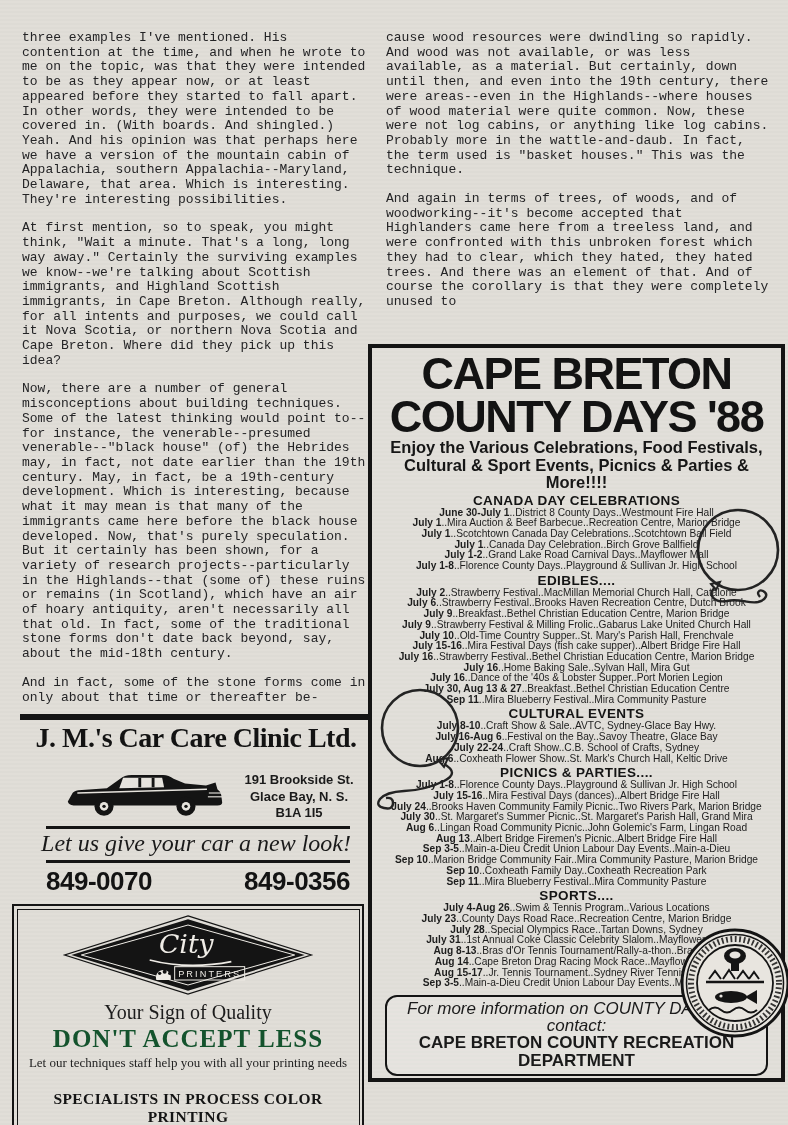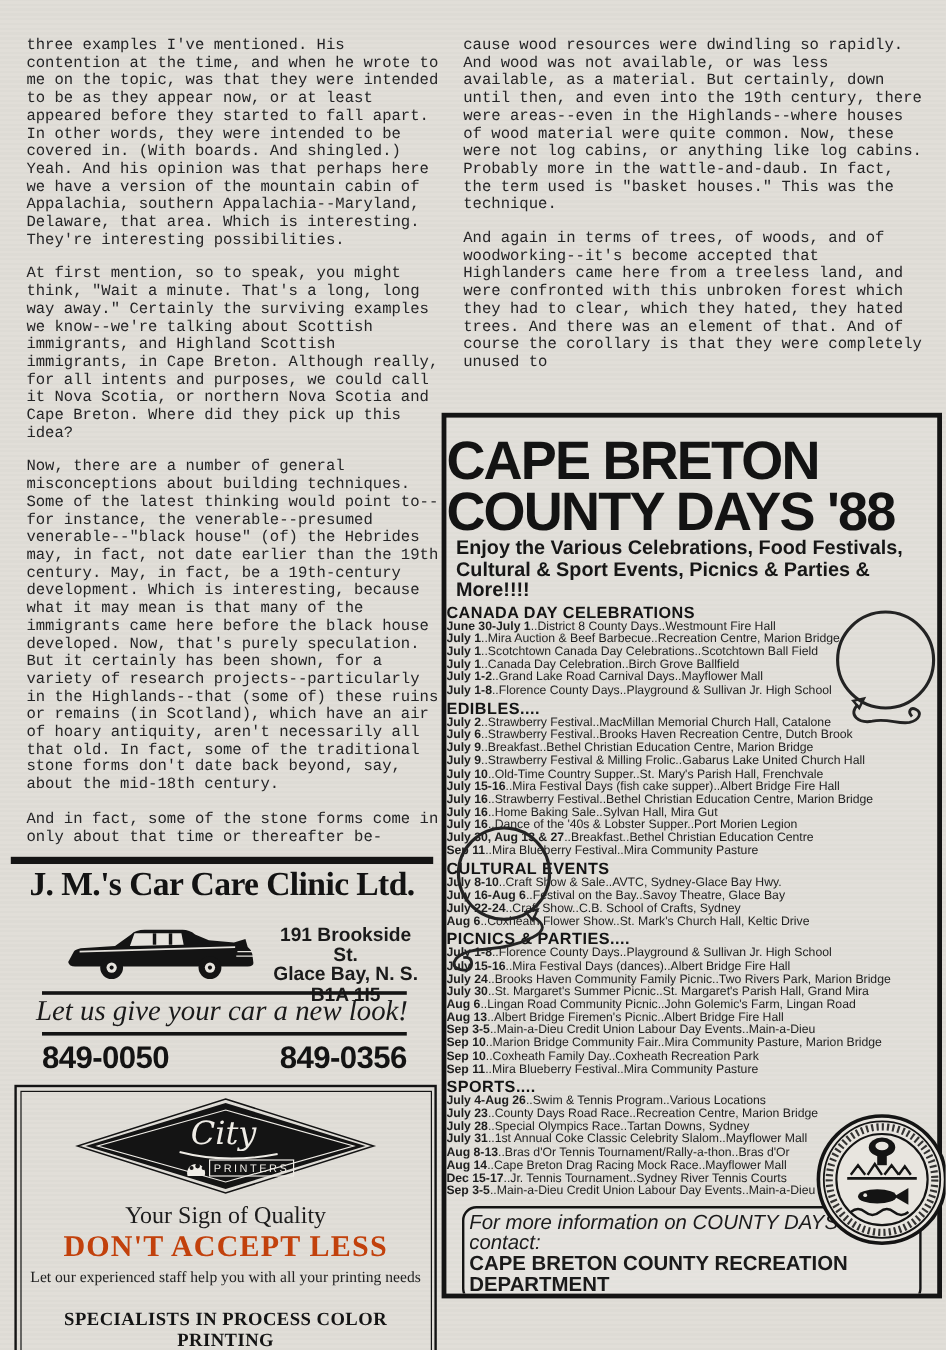--- a/index.html
+++ b/index.html
@@ -10,50 +10,50 @@
     font-family:"Liberation Sans", sans-serif;color:#1a1a1a;
   }
   
   .col{position:absolute;top:31px;}
   .col-left{left:22px;width:350px;}
   .col-right{left:386px;width:384px;}
   .tw{font-family:"Liberation Mono","DejaVu Sans Mono",monospace;font-size:13px;line-height:14.7px;
       color:#242426;margin:0 0 14px 0;text-align:left;}
   
   .county-ad{position:absolute;left:368px;top:344px;width:417px;height:738px;border:4px solid #141414;
-             box-sizing:border-box;padding-top:14px;overflow:hidden;background:rgba(255,255,255,0.06);}
+             box-sizing:border-box;text-align:center;padding-top:4px;overflow:hidden;background:rgba(255,255,255,0.06);}
   .cd-title{font-weight:bold;font-size:45px;line-height:43px;letter-spacing:-1.5px;color:#131313;}
   .cd-sub{font-weight:bold;font-size:16.5px;line-height:17.5px;padding:1px 8px 0;color:#161616;}
   .cd-tag{font-weight:bold;font-size:18px;line-height:21px;letter-spacing:-0.2px;color:#141414;}
   .sec-h{font-weight:bold;font-size:13.5px;line-height:14px;margin-top:2px;letter-spacing:0.4px;color:#141414;}
   .ev{font-size:10.2px;line-height:10.7px;white-space:nowrap;color:#1d1d1d;}
   .evd{font-weight:bold;}
   .evr{font-weight:normal;}
   .contact-box{margin:6px 13px 0;border:2.5px solid #141414;border-radius:12px;padding:3px 4px;background:rgba(255,255,255,0.15);}
   .cb1{font-style:italic;font-size:17px;line-height:17px;color:#1b1b1b;}
   .cb2{font-weight:bold;font-size:17px;line-height:18.5px;}
   
-  .car-ad{position:absolute;left:9px;top:714px;width:352px;height:190px;border-top:6px solid #141414;box-sizing:border-box;}
+  .car-ad{position:absolute;left:20px;top:714px;width:352px;height:190px;border-top:6px solid #141414;box-sizing:border-box;}
   .car-title{font-family:"Liberation Serif",serif;font-weight:bold;font-size:28px;letter-spacing:-0.5px;
              text-align:center;margin-top:2px;color:#131313;}
   .car-pic{position:absolute;left:44px;top:42px;}
   .car-addr{position:absolute;left:218px;top:52px;width:122px;text-align:center;
-            font-weight:bold;font-size:16px;line-height:16.5px;color:#1a1a1a;}
+            font-weight:bold;font-size:13px;line-height:16.5px;color:#1a1a1a;}
   .car-rule{position:absolute;left:26px;right:22px;height:2.5px;background:#141414;}
   .car-slogan{position:absolute;left:0;right:0;top:110px;text-align:center;
               font-family:"Liberation Serif",serif;font-style:italic;font-size:24px;color:#1a1a1a;}
   .car-phones{position:absolute;left:26px;right:22px;top:146px;display:flex;justify-content:space-between;
               font-weight:bold;font-size:26px;letter-spacing:-0.5px;color:#131313;}
   
   .printer-ad{position:absolute;left:12px;top:904px;width:352px;height:254px;border:2px solid #141414;
               padding:2.5px;box-sizing:border-box;}
   .printer-inner{border:1.5px solid #141414;height:100%;box-sizing:border-box;text-align:center;
                  position:relative;padding-top:5px;overflow:hidden;}
   .ps1{font-family:"Liberation Serif",serif;font-size:20px;margin-top:2px;color:#1c1c1c;}
-  .ps2{font-family:"Liberation Serif",serif;font-weight:bold;font-size:25px;letter-spacing:1px;margin-top:1px;color:#c2410c;}
+  .ps2{font-family:"Liberation Serif",serif;font-weight:bold;font-size:25px;letter-spacing:1px;margin-top:1px;color:#14532d;}
   .ps3{font-family:"Liberation Serif",serif;font-size:13px;margin-top:2px;color:#222;}
   .ps4{font-family:"Liberation Serif",serif;font-weight:bold;font-size:15.5px;letter-spacing:0.4px;margin-top:19px;color:#141414;}
   .pbottom{display:flex;justify-content:space-between;align-items:flex-start;padding:0 8px;margin-top:0;}
   .pphone{font-weight:bold;font-size:25px;letter-spacing:-0.5px;color:#131313;}
   .pcenter{font-family:"Liberation Serif",serif;font-size:12.5px;line-height:15px;color:#222;}
   
   .doodle{position:absolute;pointer-events:none;}
   .balloon-right{left:682px;top:506px;}
   .balloon-left{left:368px;top:686px;}
   .seal{left:679px;top:927px;}
@@ -146,21 +146,21 @@
         <div class="section">
           <div class="sec-h">SPORTS....</div>
           <div>
 
           <div class="ev"><b class="evd">July 4-Aug 26</b><span class="evr">..Swim &amp; Tennis Program..Various Locations</span></div>
             <div class="ev"><b class="evd">July 23</b><span class="evr">..County Days Road Race..Recreation Centre, Marion Bridge</span></div>
             <div class="ev"><b class="evd">July 28</b><span class="evr">..Special Olympics Race..Tartan Downs, Sydney</span></div>
             <div class="ev"><b class="evd">July 31</b><span class="evr">..1st Annual Coke Classic Celebrity Slalom..Mayflower Mall</span></div>
             <div class="ev"><b class="evd">Aug 8-13</b><span class="evr">..Bras d'Or Tennis Tournament/Rally-a-thon..Bras d'Or</span></div>
             <div class="ev"><b class="evd">Aug 14</b><span class="evr">..Cape Breton Drag Racing Mock Race..Mayflower Mall</span></div>
-            <div class="ev"><b class="evd">Dec 15-17</b><span class="evr">..Jr. Tennis Tournament..Sydney River Tennis Courts</span></div>
+            <div class="ev"><b class="evd">Aug 15-17</b><span class="evr">..Jr. Tennis Tournament..Sydney River Tennis Courts</span></div>
             <div class="ev"><b class="evd">Sep 3-5</b><span class="evr">..Main-a-Dieu Credit Union Labour Day Events..Main-a-Dieu</span></div>
           </div>
         </div>
       </div>
 
     <div class="contact-box">
       <div class="cb1">For more information on COUNTY DAYS '88, contact:</div>
       <div class="cb2">CAPE BRETON COUNTY RECREATION DEPARTMENT</div>
 
     </div>
@@ -190,21 +190,21 @@
 
       <div>191 Brookside St.</div>
           <div>Glace Bay, N. S.</div>
           <div>B1A 1I5</div>
         </div>
     </div>
     <div class="car-rule" style="top:106px;"></div>
     <div class="car-slogan">Let us give your car a new look!</div>
     <div class="car-rule" style="top:140px;"></div>
     <div class="car-phones">
-      <span>849-0050</span>
+      <span>849-0070</span>
       <span>849-0356</span>
     </div>
   </div>
 
   <div class="printer-ad">
     <div class="printer-inner">
       <svg width="286" height="80" viewBox="0 0 300 96">
         <polygon points="150,1 298,48 150,95 2,48" fill="none" stroke="#141414" stroke-width="1.5"></polygon>
         <polygon points="150,5 290,48 150,91 10,48" fill="#141414"></polygon>
         <polygon points="150,12 278,48 150,84 22,48" fill="none" stroke="#efece6" stroke-width="1.2"></polygon>
@@ -212,21 +212,21 @@
         <path d="M104,54 Q150,66 202,56" stroke="#efece6" stroke-width="2" fill="none"></path>
         <path d="M112,78 a9,9 0 1 1 17,0 z" fill="#efece6"></path>
         <circle cx="116" cy="70" r="2" fill="#141414"></circle>
         <circle cx="122" cy="68" r="2.4" fill="#141414"></circle>
         <circle cx="128" cy="70" r="2" fill="#141414"></circle>
         <rect x="134" y="62" width="84" height="16" fill="none" stroke="#efece6" stroke-width="1.2"></rect>
         <text x="176" y="74" text-anchor="middle" font-family="Liberation Sans, sans-serif" font-size="11" letter-spacing="2.5" fill="#efece6">PRINTERS</text>
       </svg>
       <div class="ps1">Your Sign of Quality</div>
       <div class="ps2">DON'T ACCEPT LESS</div>
-      <div class="ps3">Let our experienced staff help you with all your printing needs</div>
+      <div class="ps3">Let our techniques staff help you with all your printing needs</div>
       <div class="ps4">SPECIALISTS IN PROCESS COLOR PRINTING</div>
       <div class="pbottom">
         <span class="pphone">562-8245</span>
         <span class="pcenter">
           <span>180 Townsend St., Sydney</span><br>
           
         </span>
         <span class="pphone">539-8666</span>
       </div>
     </div>

